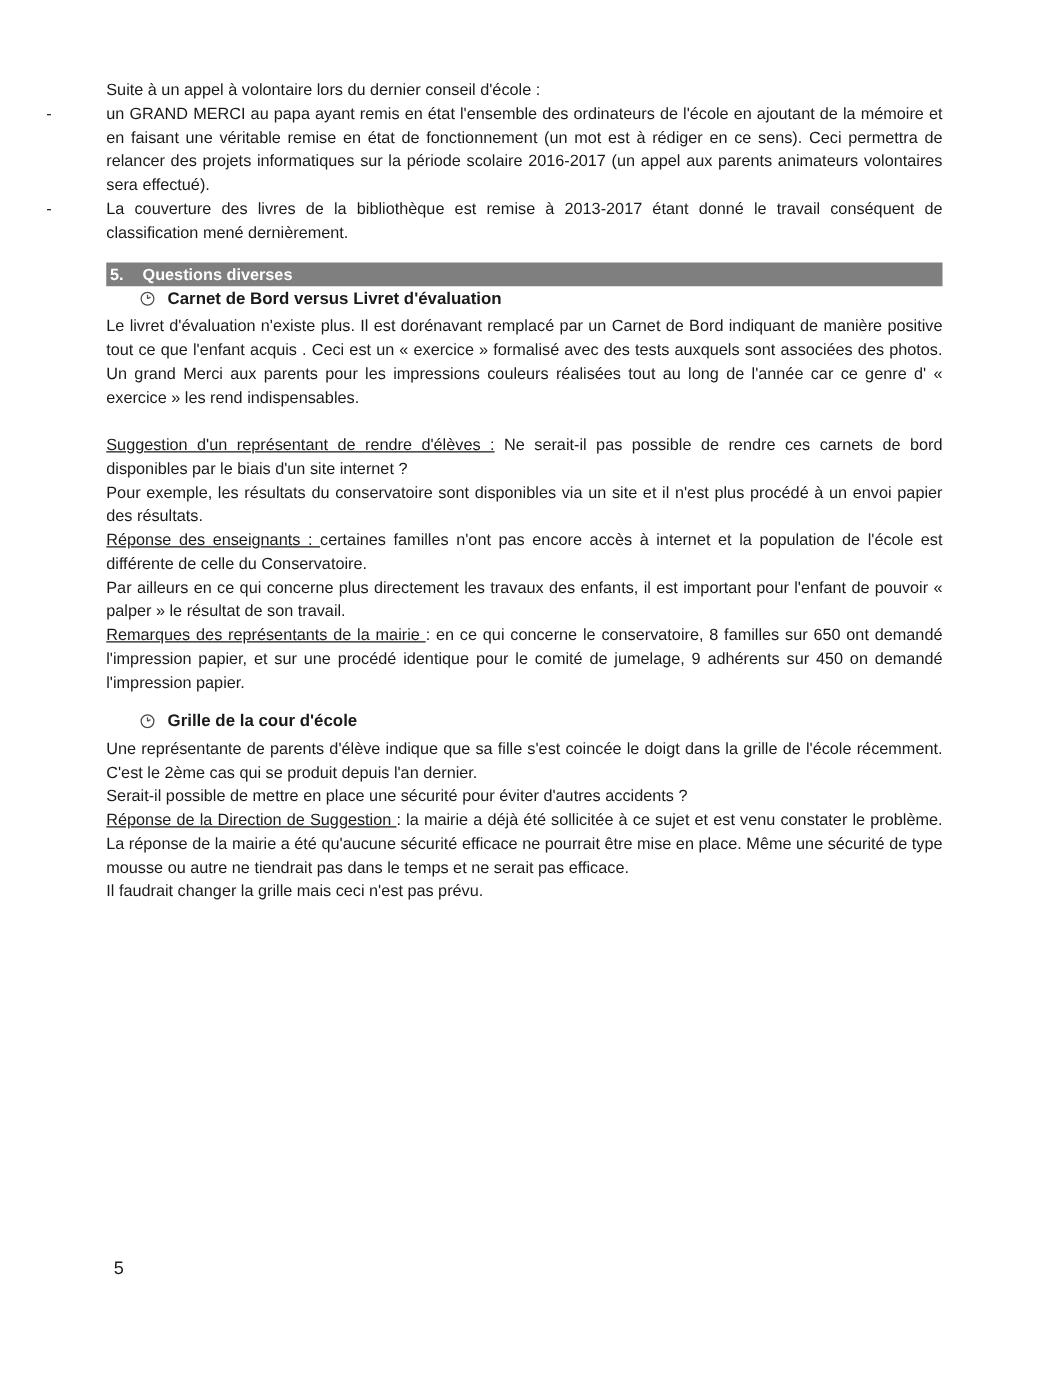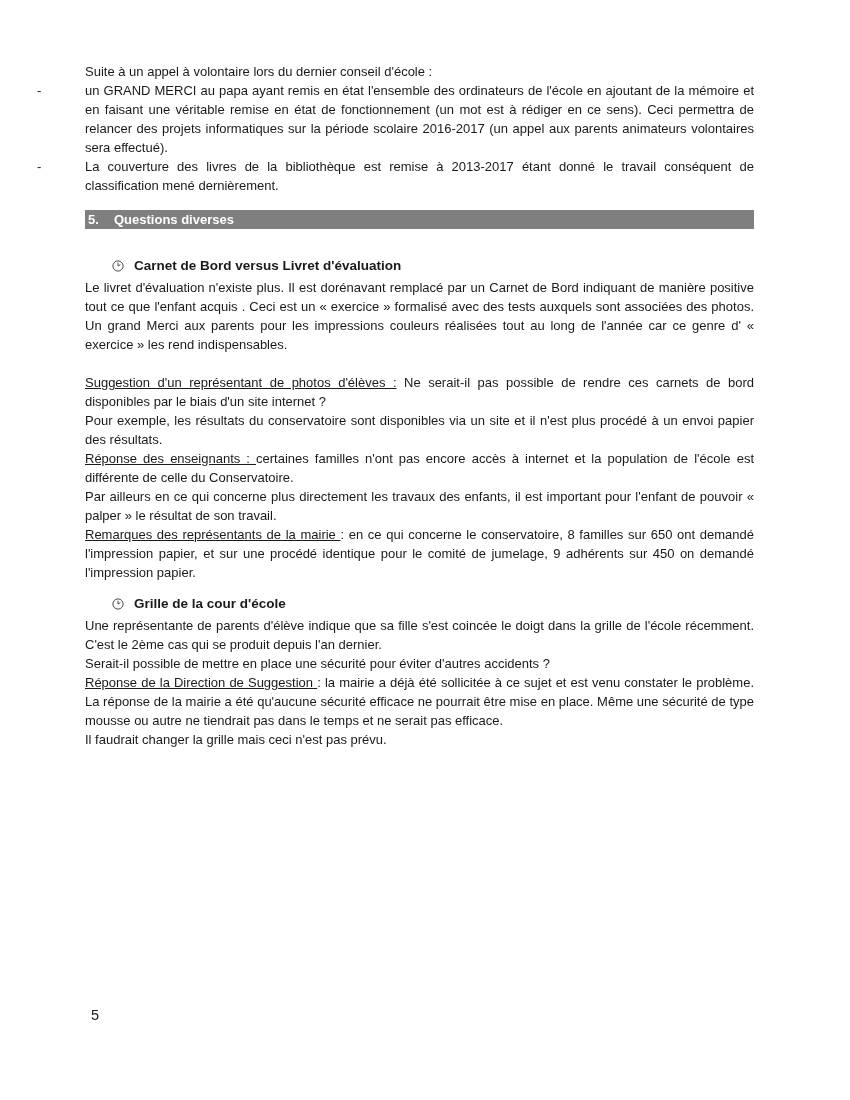--- a/index.html
+++ b/index.html
@@ -42,21 +42,21 @@
   }
   .section-bar .sec-num { width: 26px; }
   .topic-heading {
     display: flex;
     align-items: center;
     font-weight: bold;
     font-size: 13.5px;
     padding-left: 27px;
     gap: 10px;
   }
-  .topic-heading.first { margin-top: 27px; }
+  .topic-heading.first { }
   .topic-heading.second { margin-top: 12px; text-align: center; }
   .topic-heading .clock { display: inline-flex; }
   .after-heading { margin-top: 3px; }
   .spacer { height: 19px; }
   .u { text-decoration: underline; }
   .page-number {
     position: absolute;
     left: 91px;
     top: 1006px;
     font-size: 14.5px;
@@ -93,21 +93,21 @@
         <line x1="6" y1="6" x2="8.4" y2="4.7" stroke="#4a4a4a" stroke-width="1"></line>
       </svg>
     </span>
     <span>Carnet de Bord versus Livret d'évaluation</span>
   </div>
 
   <p class="just after-heading">Le livret d'évaluation n'existe plus. Il est dorénavant remplacé par un Carnet de Bord indiquant de manière positive tout ce que l'enfant  acquis . Ceci est un « exercice » formalisé avec des tests auxquels sont associées des photos. Un grand Merci aux parents pour les impressions couleurs réalisées tout au long de l'année car ce genre d' « exercice » les rend indispensables.</p>
 
   <div class="spacer"></div>
 
-  <p class="just"><span class="u">Suggestion d'un représentant de photos d'élèves :</span><span> Ne serait-il pas possible de rendre ces carnets de bord disponibles par le biais d'un site internet ?</span></p>
+  <p class="just"><span class="u">Suggestion d'un représentant de rendre d'élèves :</span><span> Ne serait-il pas possible de rendre ces carnets de bord disponibles par le biais d'un site internet ?</span></p>
 
   <p class="just">Pour exemple, les résultats du conservatoire sont disponibles via un site et il n'est plus procédé à un envoi papier des résultats.</p>
 
   <p class="just"><span class="u">Réponse des enseignants : </span><span>certaines familles n'ont pas encore accès à internet et la population de l'école est différente de celle du Conservatoire.</span></p>
 
   <p class="just">Par ailleurs en ce qui concerne plus directement les travaux des enfants, il est important pour l'enfant de pouvoir « palper » le résultat de son travail.</p>
 
   <p class="just"><span class="u">Remarques des représentants de la mairie </span><span>: en ce qui concerne le conservatoire, 8 familles sur 650 ont demandé l'impression papier, et sur une procédé identique pour le comité de jumelage, 9 adhérents  sur 450 on demandé l'impression papier.</span></p>
 
   <div class="topic-heading second">

